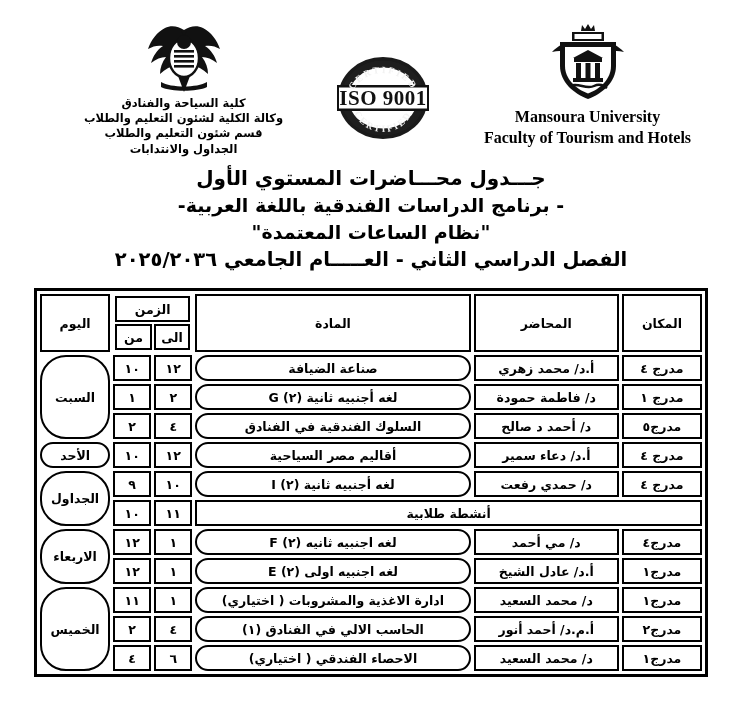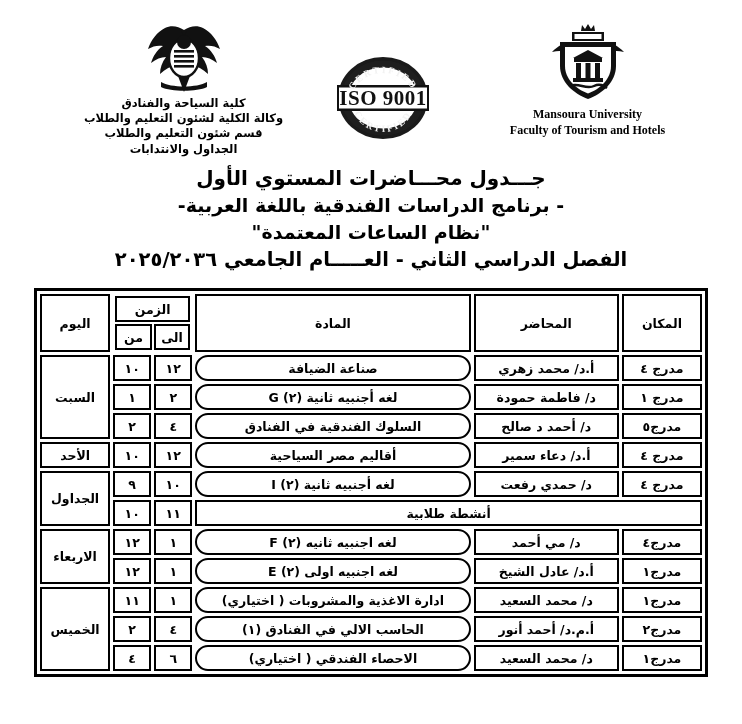--- a/index.html
+++ b/index.html
@@ -57,21 +57,21 @@
     text-align: center;
     width: 225px;
     display: flex;
     flex-direction: column;
     align-items: center;
   }
   .univ-lines {
     margin-top: 5px;
   }
   .univ-lines div {
-    font-size: 12px;
+    font-size: 16px;
     font-weight: bold;
     font-family: "Liberation Serif", "DejaVu Serif", serif;
     line-height: 1.3;
     white-space: nowrap;
   }
 
   
   .shield-logo { display:block; }
 
   
@@ -148,20 +148,21 @@
   table.inner-time td {
     border: 2px solid #000;
     text-align: center;
     font-weight: bold;
   }
   .it-top { height: 24px; font-size: 13px; }
   .it-sub { height: 21px; font-size: 11px; }
 
   td.day-cell {
     font-size: 14px;
+    border-radius: 26px;
   }
   td.subject { font-size: 13px; border-radius: 13px; }
   td.lecturer { font-size: 13px; }
   td.place { font-size: 12.5px; margin-left: 28px; }
   td.time-cell { font-size: 12.5px; }
   td.activity-cell { font-size: 13px; }
 </style>
 </head>
 <body>
 

